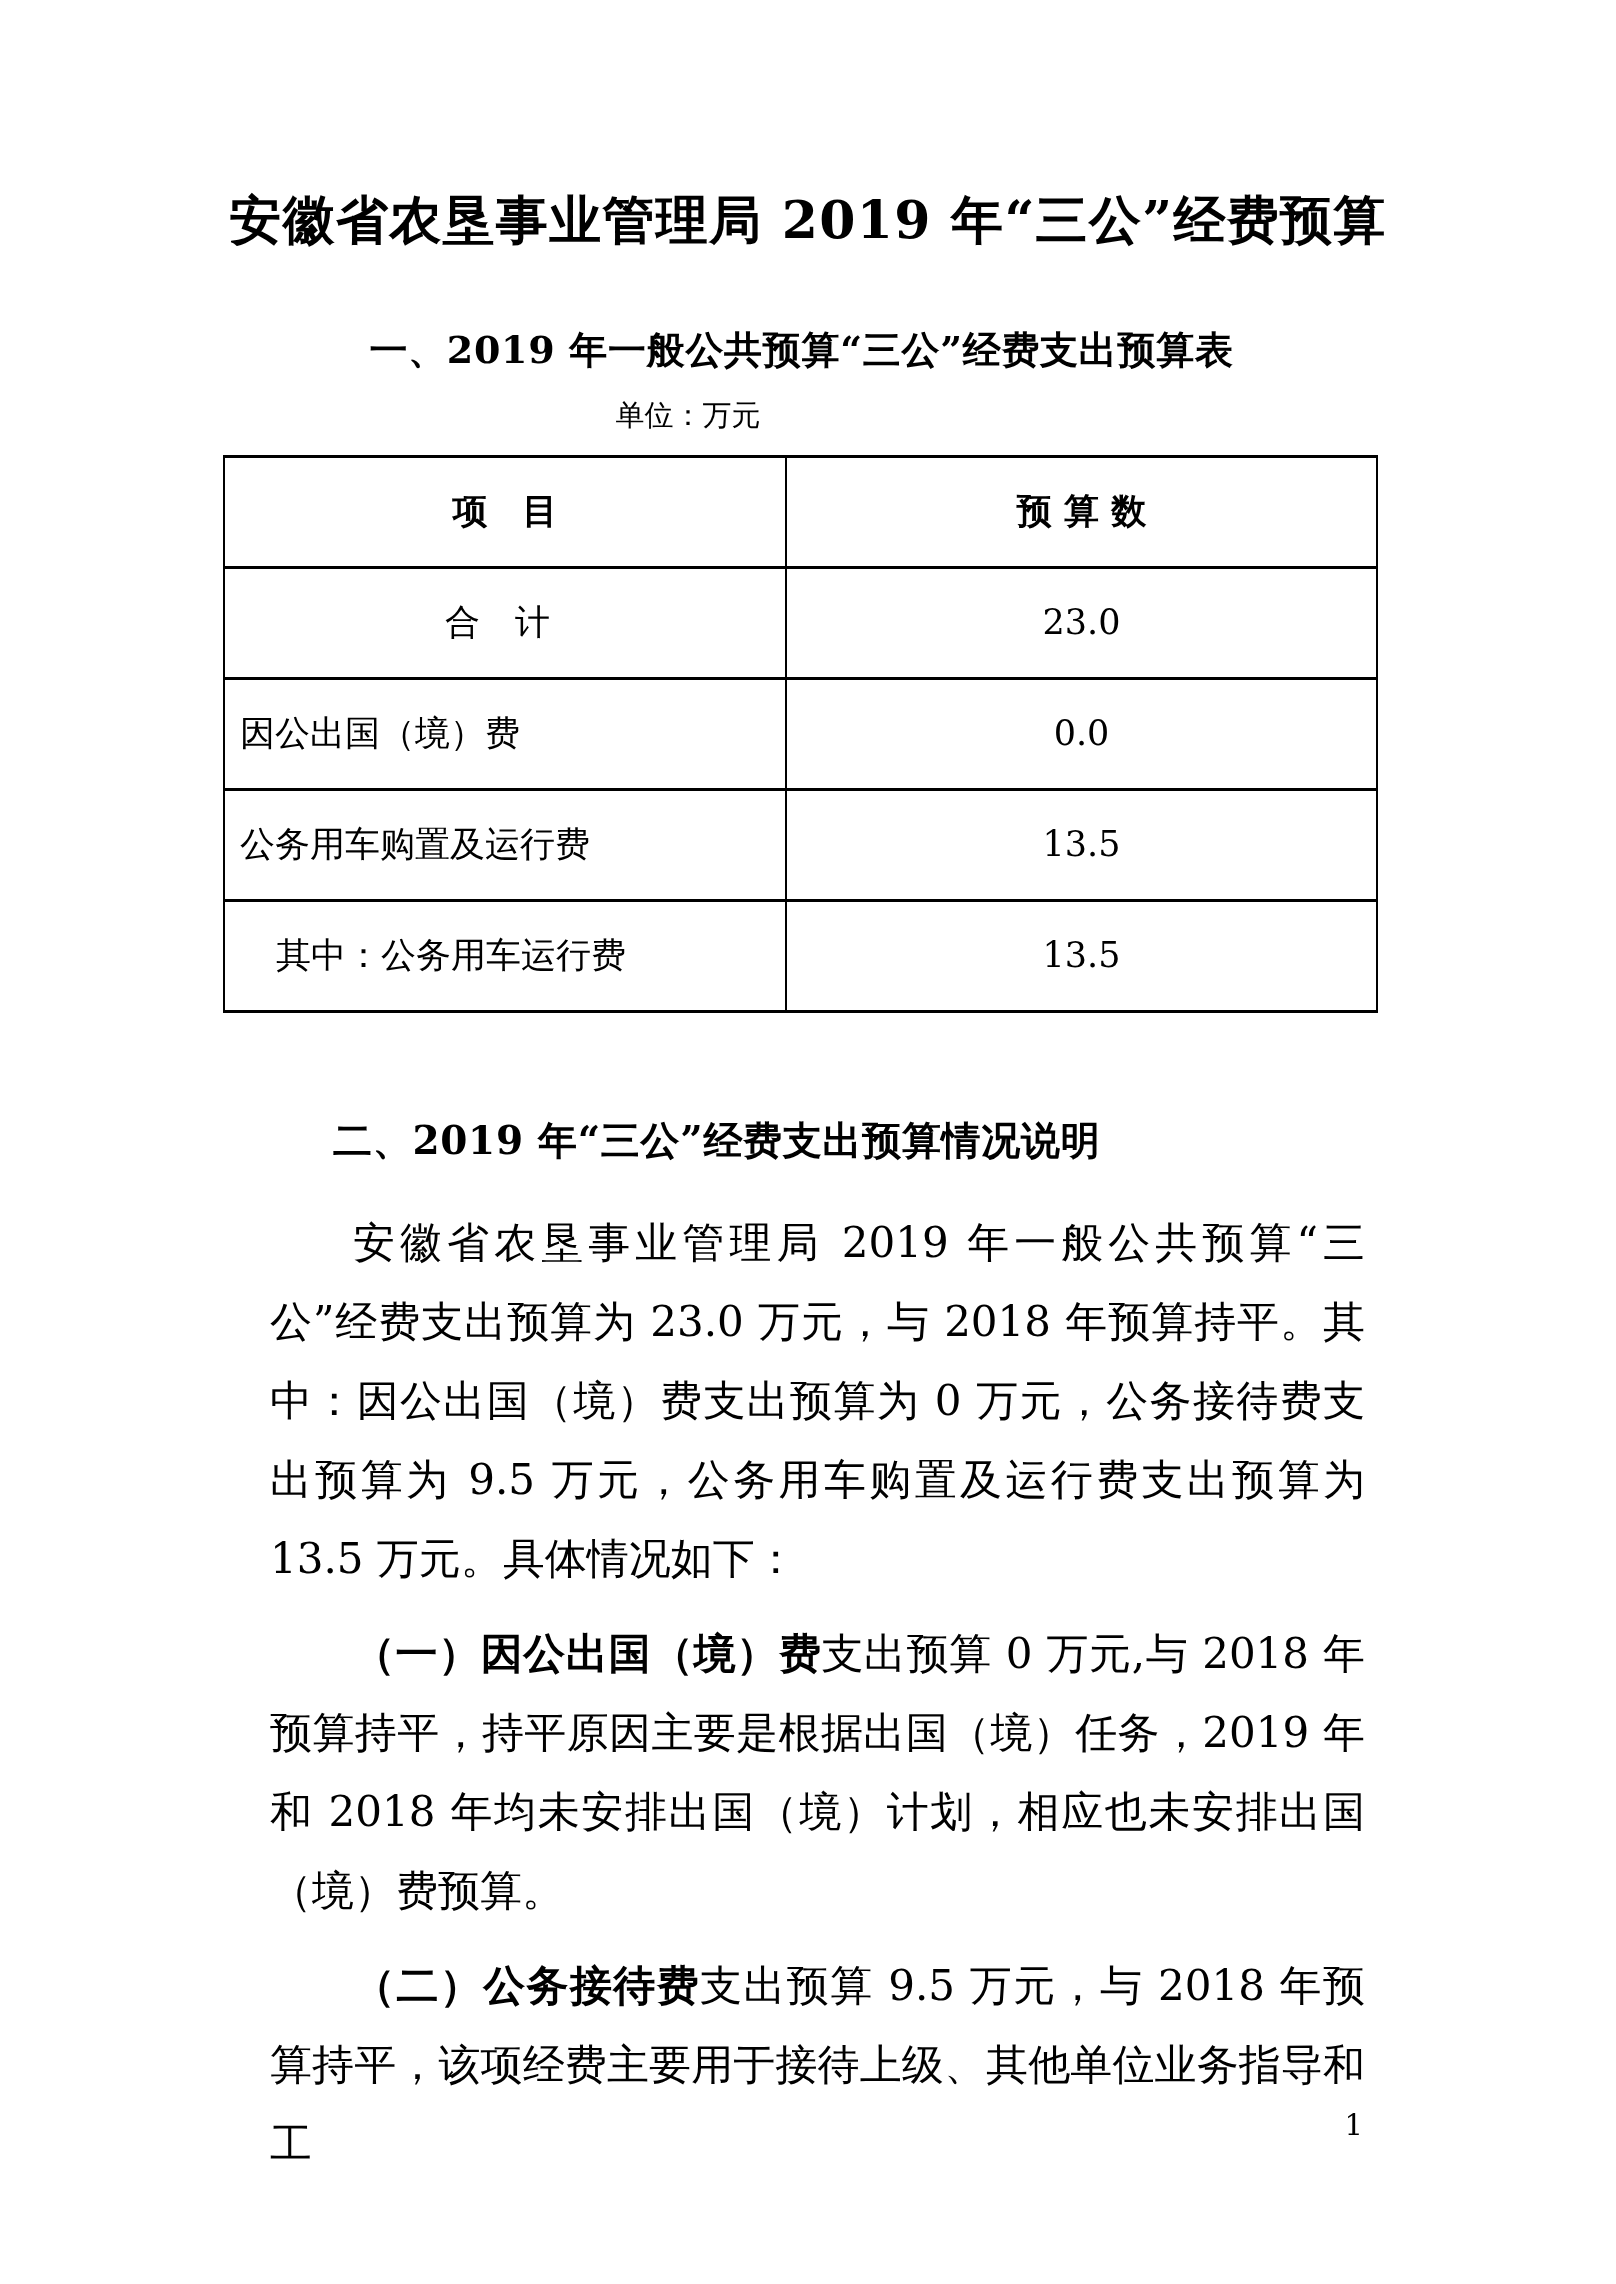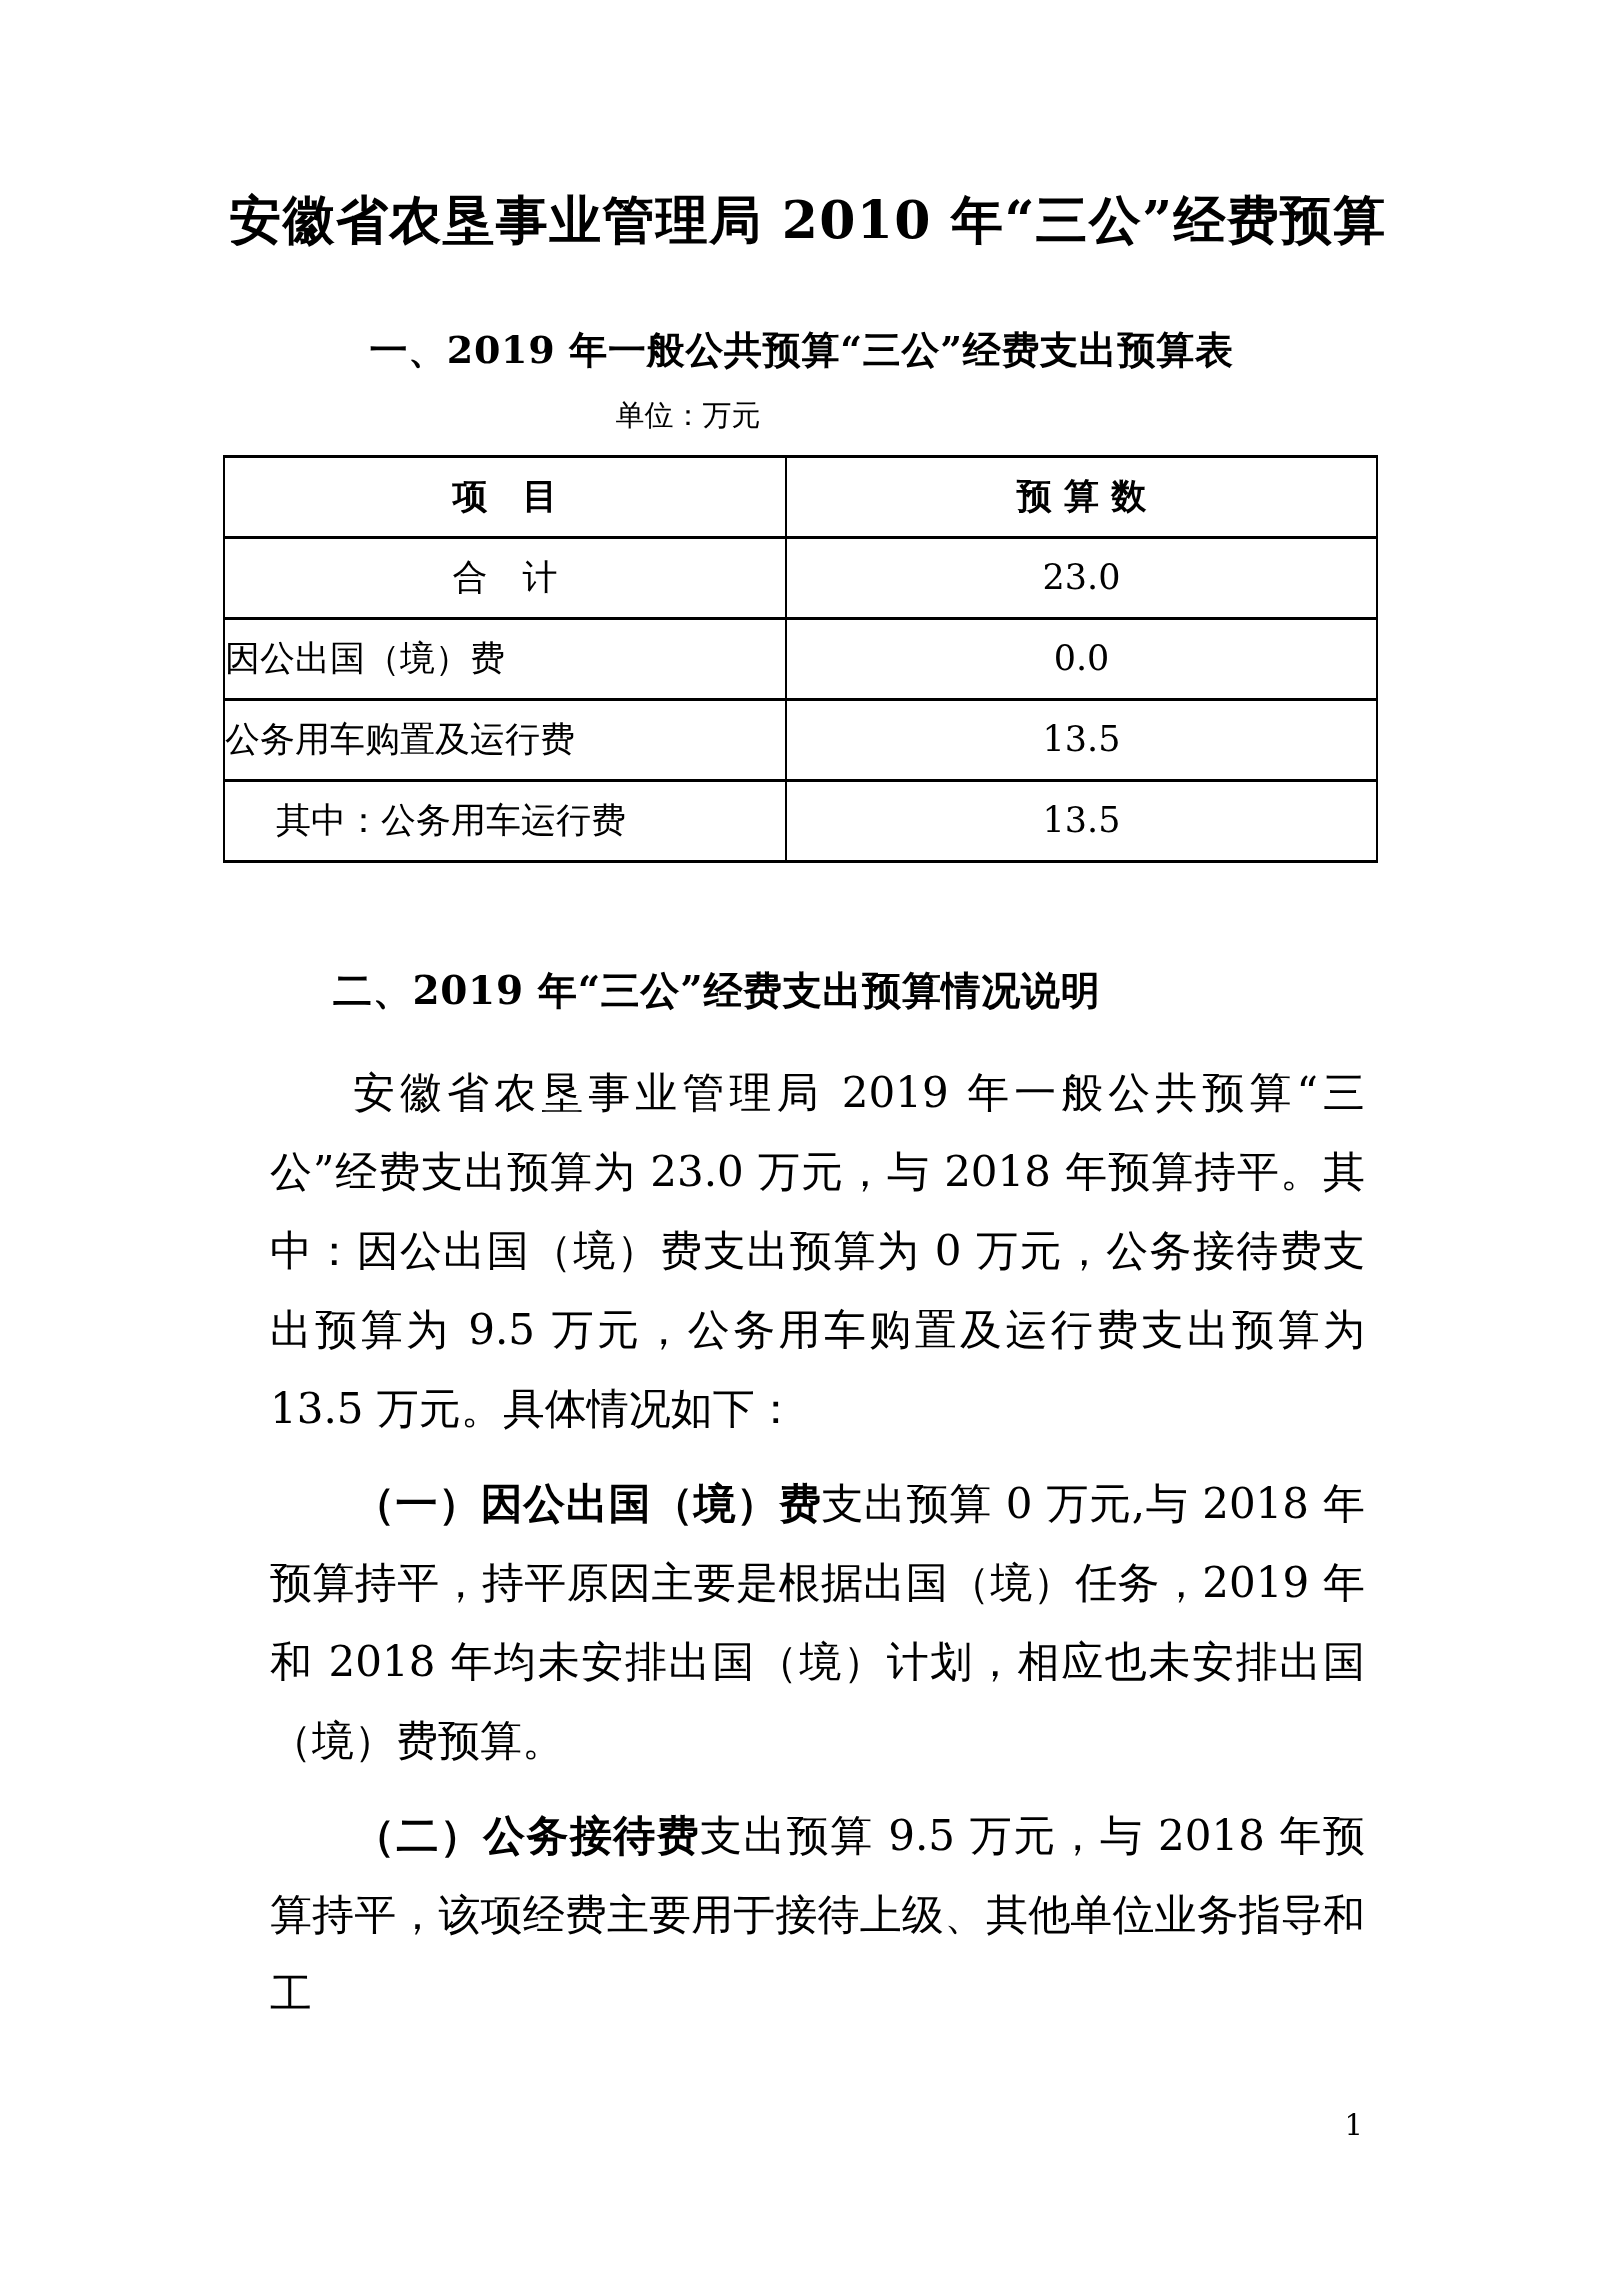--- a/index.html
+++ b/index.html
@@ -47,21 +47,21 @@
     margin: 25px 0 0 223px;
     width: 1153px;
   }
   table.budget th,
   table.budget td {
     border-left: 2px solid #000;
     border-right: 2px solid #000;
     border-top: 3.3px solid #000;
     border-bottom: 3.3px solid #000;
     height: 78px;
-    padding: 0;
+    padding: 15px;
     vertical-align: middle;
     font-size: 35px;
     line-height: 1.1;
     overflow: hidden;
   }
   table.budget th {
     font-weight: bold;
     text-align: center;
   }
   td.item {
@@ -112,21 +112,21 @@
     right: 253px;
     font-size: 29px;
     line-height: 1;
   }
 </style>
 </head>
 <body>
 
 <div class="page">
 
-  <h1 class="doc-title">安徽省农垦事业管理局 2010 年“三公”经费预算</h1>
+  <h1 class="doc-title">安徽省农垦事业管理局 2019 年“三公”经费预算</h1>
 
   <h2 class="s1-heading">一、2019 年一般公共预算“三公”经费支出预算表</h2>
 
   <div class="unit-label">单位：万元</div>
 
   <table class="budget">
     <colgroup>
       <col style="width:562px">
       <col style="width:591px">
     </colgroup>

